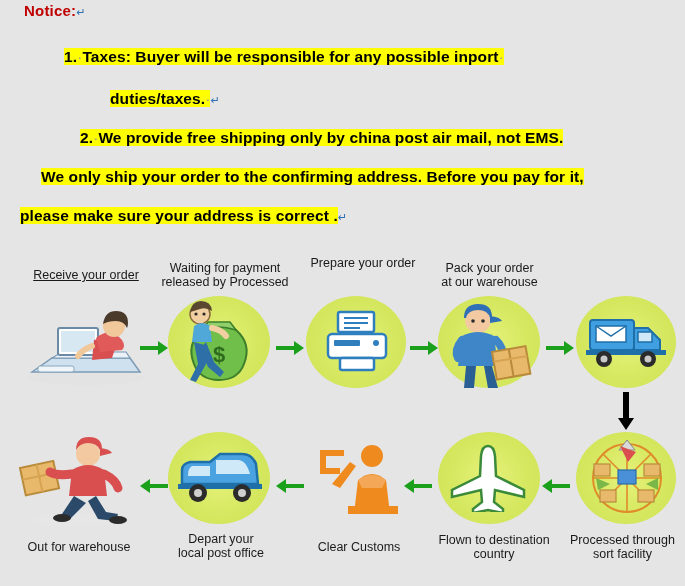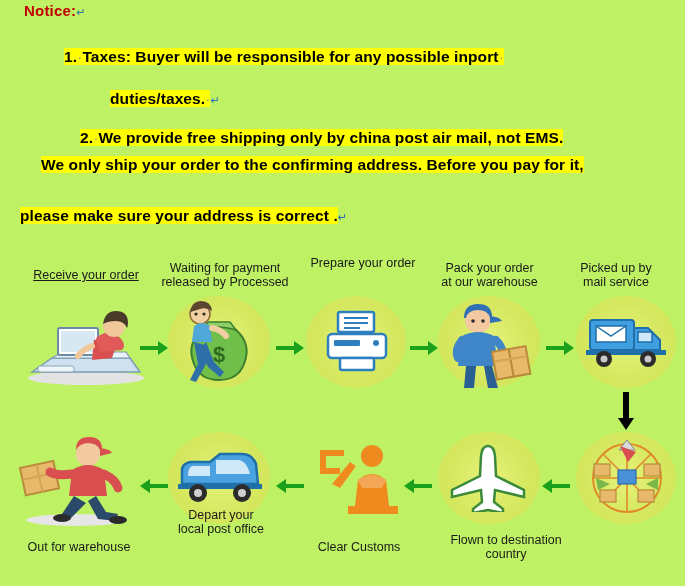--- a/index.html
+++ b/index.html
@@ -11,21 +11,21 @@
     width: 685px;
     height: 586px;
     font-family: "Liberation Sans", sans-serif;
     overflow: hidden;
     position: relative;
   }
   #page {
     position: relative;
     width: 685px;
     height: 586px;
-    background: #bef264;
+    background: #e5e5e5;
   }
 
   
   .notice-title {
     position: absolute;
     left: 24px;
     top: 2px;
     font-size: 15px;
     font-weight: bold;
     color: #c00000;
@@ -55,21 +55,21 @@
   .pilcrow {
     color: #2b6fb5;
     font-weight: normal;
     font-size: 11px;
     vertical-align: baseline;
   }
 
   #p1a { left: 64px; top: 48px; }
   #p1b { left: 110px; top: 90px; }
   #p2a { left: 80px; top: 129px; }
-  #p2b { left: 20px; top: 156px; padding-left: 21px; }
+  #p2b { left: 20px; top: 168px; padding-left: 21px; }
   #p2c { left: 20px; top: 207px; }
 
   
   .flow-label {
     position: absolute;
     font-size: 12.5px;
     color: #1a1a1a;
     text-align: center;
     line-height: 14px;
     font-family: "Liberation Sans", sans-serif;
@@ -121,22 +121,20 @@
   <div class="para" id="p2c">
     <span class="hl"><span>please make sure your address is correct .</span></span><span class="pilcrow">↵</span>
   </div>
 
   <div class="flow-label" style="left:16px; top:268px; width:140px;text-decoration:underline;">Receive your order</div>
   <div class="flow-label" style="left:150px; top:261px; width:150px; white-space:pre-line;">Waiting for payment
 released by Processed</div>
   <div class="flow-label" style="left:293px; top:256px; width:140px;">Prepare your order</div>
   <div class="flow-label" style="left:422px; top:261px; width:135px; white-space:pre-line;">Pack your order
 at our warehouse</div>
-  <div class="flow-label" style="left:556px; top:261px; width:120px; white-space:pre-line;">Picked up by
-mail service</div>
 
   <div class="icon-box" style="left:22px; top:300px; width:128px; height:90px;">
     <svg width="128" height="90" viewBox="0 0 128 90">
       <ellipse cx="64" cy="78" rx="58" ry="7" fill="#e3e3e3"></ellipse>
       <path d="M10 72 L30 58 L108 58 L118 72 Z" fill="#cfe0ef" stroke="#7c9ab5" stroke-width="1.5"></path>
       <path d="M30 58 L40 52 L104 52 L108 58 Z" fill="#eaf2f8" stroke="#7c9ab5" stroke-width="1.2"></path>
       <rect x="36" y="28" width="40" height="27" rx="2" fill="#ffffff" stroke="#6a8aa5" stroke-width="2"></rect>
       <rect x="39" y="31" width="34" height="21" fill="#d8e8f3"></rect>
       <path d="M72 40 q16 -4 22 6 l-4 12 -20 2 z" fill="#d94f4f"></path>
       <path d="M74 38 q14 -12 26 2 q4 6 0 10 l-22 2 z" fill="#e05a5a"></path>
@@ -337,19 +335,21 @@
       <path d="M58 46 q-16 2 -22 -2" stroke="#d94f4f" stroke-width="9" fill="none" stroke-linecap="round"></path>
       <path d="M90 46 q12 6 14 14" stroke="#d94f4f" stroke-width="9" fill="none" stroke-linecap="round"></path>
       <path d="M60 68 l-12 18 l8 5 l16 -16 z" fill="#2b4a6a"></path>
       <path d="M82 68 l10 16 l12 2 l-2 7 l-18 -2 l-10 -18 z" fill="#2b4a6a"></path>
       <ellipse cx="48" cy="90" rx="9" ry="4" fill="#2b2b2b"></ellipse>
       <ellipse cx="104" cy="92" rx="9" ry="4" fill="#2b2b2b"></ellipse>
     </svg>
   </div>
 
   <div class="flow-label" style="left:14px; top:540px; width:130px;">Out for warehouse</div>
-  <div class="flow-label" style="left:156px; top:508px; width:130px; white-space:pre-line;">Depart your
+  <div class="flow-label" style="left:156px; top:532px; width:130px; white-space:pre-line;">Depart your
 local post office</div>
   <div class="flow-label" style="left:294px; top:540px; width:130px;">Clear Customs</div>
-  <div class="flow-label" style="left:436px; top:533px; width:140px; white-space:pre-line;">Flown to destination
+  <div class="flow-label" style="left:424px; top:533px; width:140px; white-space:pre-line;">Flown to destination
 country</div>
+  <div class="flow-label" style="left:560px; top:533px; width:125px; white-space:pre-line;">Processed through
+sort facility</div>
 
 </div>
 
 </body></html>

